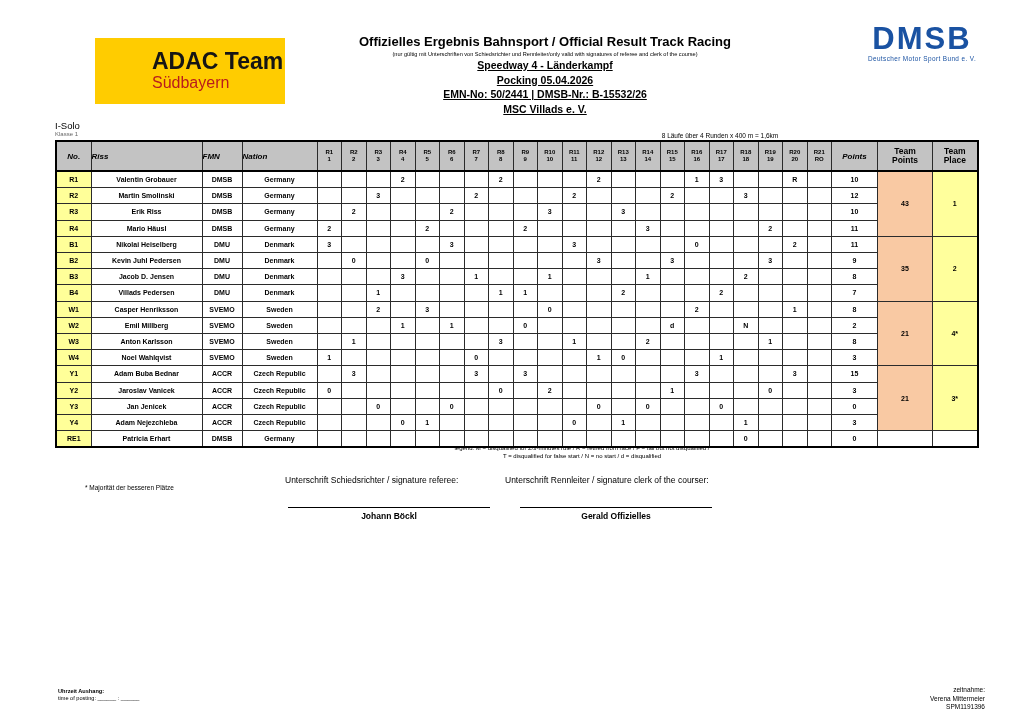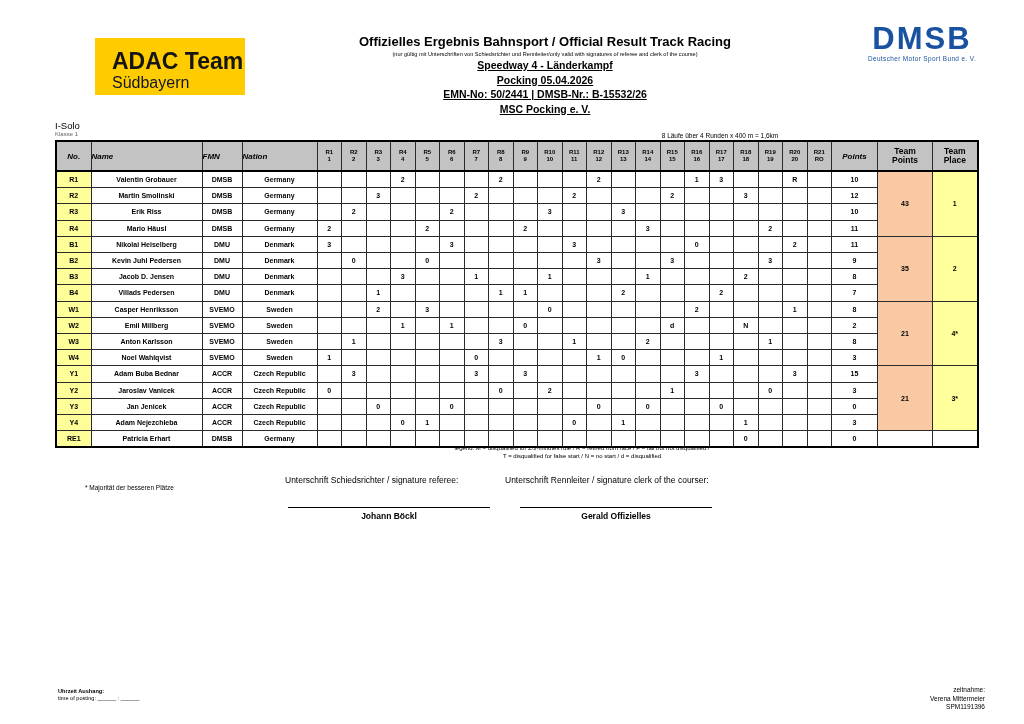--- a/index.html
+++ b/index.html
@@ -1,21 +1,21 @@
 <!DOCTYPE html>
 <html><head>
 <meta charset="utf-8">
 <style>
   html,body{margin:0;padding:0;background:#fff;}
   #page{position:relative;width:1024px;height:724px;background:#fff;overflow:hidden;
         font-family:"Liberation Sans", sans-serif;color:#000;}
   
-  .adac-box{position:absolute;left:95px;top:38px;width:150px;height:57px;background:var(--adac-yellow,#FFCC00);}
+  .adac-box{position:absolute;left:95px;top:38px;width:150px;height:66px;background:var(--adac-yellow,#FFCC00);padding-left:40px;}
   .adac-l1{font-size:23px;font-weight:bold;color:#151515;padding:11px 0 0 17px;line-height:24px;}
-  .adac-l2{font-size:16px;color:#0f172a;padding:0 0 0 17px;line-height:19px;}
+  .adac-l2{font-size:16px;color:#b91c1c;padding:0 0 0 17px;line-height:19px;}
   
   .title-block{position:absolute;left:310px;top:34px;width:470px;text-align:center;}
   .doc-title{font-size:13px;font-weight:bold;}
   .doc-subtitle{font-size:5.6px;margin-top:2px;}
   .event-line{font-size:10.5px;font-weight:bold;text-decoration:underline;margin-top:3px;line-height:11.5px;}
   .event-line:first-of-type{margin-top:8px;}
   
   .dmsb-block{position:absolute;left:848px;top:24px;width:148px;text-align:center;color:var(--dmsb-blue,#1A52A2);}
   .dmsb-logo{font-size:31px;font-weight:bold;letter-spacing:2px;line-height:30px;}
   .dmsb-sub{font-size:6.4px;letter-spacing:0.4px;margin-top:1px;}
@@ -65,21 +65,21 @@
     <div class="adac-l1">ADAC Team</div>
     <div class="adac-l2">Südbayern</div>
   </div>
 
   <div class="title-block">
     <div class="doc-title">Offizielles Ergebnis Bahnsport / Official Result Track Racing</div>
     <div class="doc-subtitle">(nur gültig mit Unterschriften von Schiedsrichter und Rennleiter/only valid with signatures of referee and clerk of the course)</div>
     <div class="event-line">Speedway 4 - Länderkampf</div>
     <div class="event-line">Pocking 05.04.2026</div>
     <div class="event-line">EMN-No: 50/2441 | DMSB-Nr.: B-15532/26</div>
-    <div class="event-line">MSC Pocking e. V.</div>
+    <div class="event-line">MSC Villads e. V.</div>
   </div>
 
   <div class="dmsb-block">
     <div class="dmsb-logo">DMSB</div>
     <div class="dmsb-sub">Deutscher Motor Sport Bund e. V.</div>
   </div>
 
   <div class="class-label">I-Solo</div>
   <div class="class-sub">Klasse 1</div>
   <div class="heat-note">8 Läufe über 4 Runden x 400 m = 1,6km</div>
@@ -111,21 +111,21 @@
         <col style="width: 24.5px;">
         <col style="width: 24.5px;">
         <col style="width: 24.5px;">
         <col style="width: 46px;">
         <col style="width: 55px;">
         <col style="width: 45px;">
       </colgroup>
       <thead>
         <tr>
           <th class="hmain">No.</th>
-          <th class="hmain name">Name</th>
+          <th class="hmain name">Riss</th>
           <th class="hmain fmn">FMN</th>
           <th class="hmain nation">Nation</th>
           <th class="heat">
             <div>R1</div>
             <div>1</div>
           </th>
           <th class="heat">
             <div>R2</div>
             <div>2</div>
           </th>

